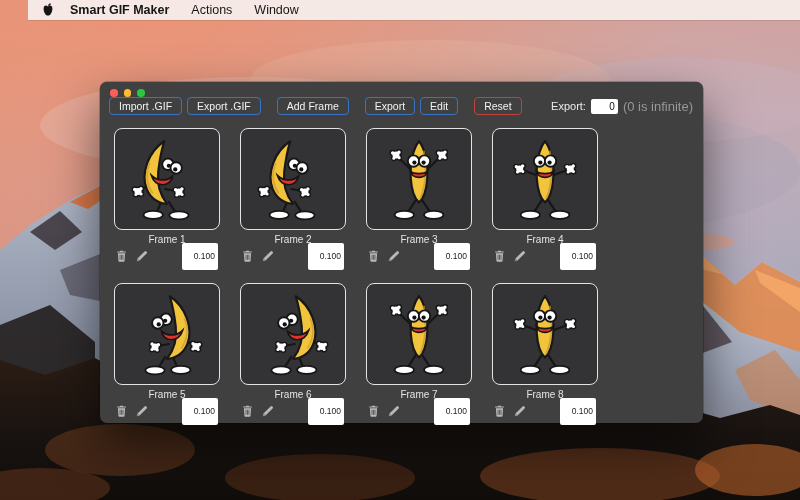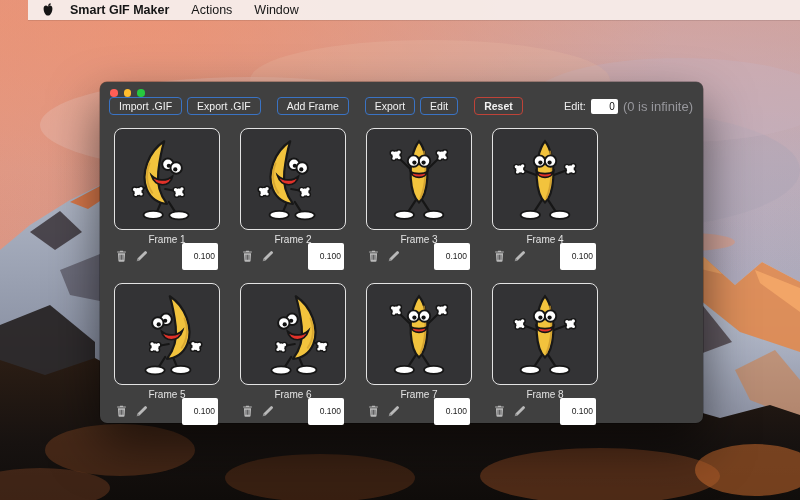--- a/index.html
+++ b/index.html
@@ -53,21 +53,21 @@
   .btns { display: flex; align-items: center; }
   .tbtn {
     height: 18px; padding: 0 9px; line-height: 15px;
     font-family: "Liberation Sans", sans-serif;
     font-size: 10.5px; color: #f2f2f2;
     background: transparent; border: 1.5px solid #3a73c4; border-radius: 4px;
     white-space: nowrap; cursor: default;
   }
   .tbtn + .tbtn { margin-left: 5px; }
   .tbtn.gap { margin-left: 16px; }
-  .tbtn.red { border-color: #bf4338; font-weight: bold; }
+  .tbtn.red { border-color: #bf4338; }
 
   .loops { margin-left: auto; display: flex; align-items: center; gap: 5px;
            font-size: 11px; color: #ececec; }
   .loops input {
     width: 27px; height: 15px; border: none; border-radius: 2px;
     background: #fff; color: #111; font-size: 10px; text-align: right;
     padding: 0 3px; font-family: "Liberation Sans", sans-serif;
   }
   .loops .hint { color: #97979c; font-size: 13px; }
 
@@ -171,21 +171,21 @@
   <div class="toolbar">
     <div class="btns" id="btns">
         <button class="tbtn  ">Import .GIF</button>
         <button class="tbtn  ">Export .GIF</button>
         <button class="tbtn  gap">Add Frame</button>
         <button class="tbtn  gap">Export</button>
         <button class="tbtn  ">Edit</button>
         <button class="tbtn red gap">Reset</button>
       </div>
     <div class="loops">
-      <span>Edit:</span>
+      <span>Export:</span>
       <input value="0" style="">
       <span class="hint">(0 is infinite)</span>
     </div>
   </div>
 
   <div class="grid" id="grid">
       <div class="cell">
        <div class="thumb">
           <svg viewBox="0 0 100 100" width="92" height="92">
             <path d="M44 74 L39 86 M52 75 L59 86" stroke="#161616" stroke-width="2.4" fill="none" stroke-linecap="round"></path>

